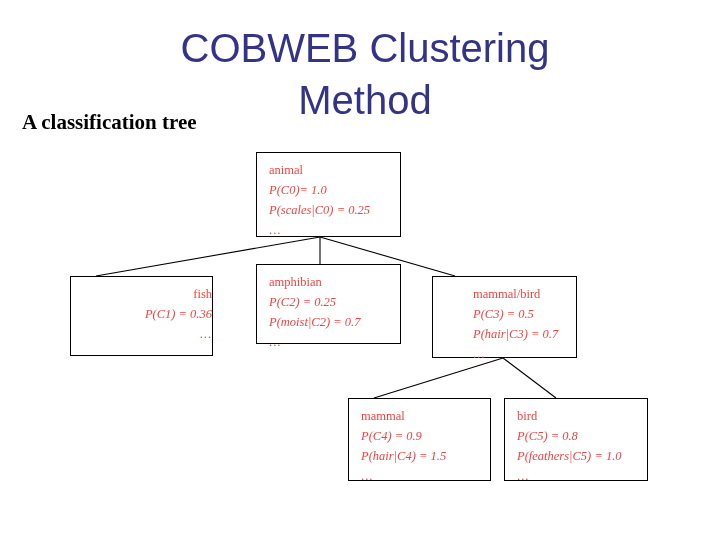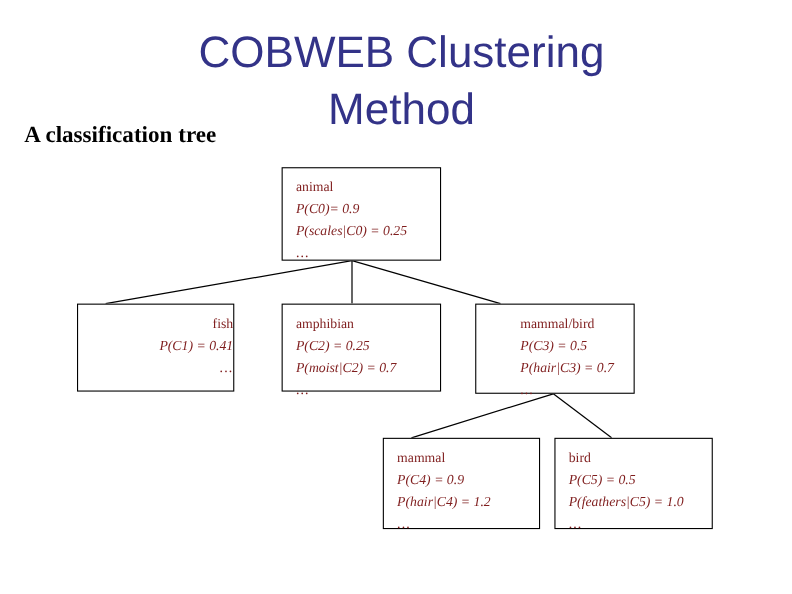--- a/index.html
+++ b/index.html
@@ -60,41 +60,41 @@
 
   .node {
     position: absolute;
     box-sizing: border-box;
     background: #ffffff;
     border: 1.5px solid #000000;
     padding: 7px 0 6px 12px;
     font-family: "Liberation Serif", serif;
     font-size: 12.5px;
     line-height: 20px;
-    color: #7f1d1d;
+    color: #ef4444;
     z-index: 2;
   }
   .node .nm {
     display: block;
     font-style: normal;
   }
   .node .pr {
     display: block;
     font-style: italic;
   }
   .node .el {
     display: block;
     font-style: normal;
     letter-spacing: 1px;
   }
 
   
   #node-animal      { left: 256px; top: 152px; width: 145px; height: 85px; }
   #node-fish        { left: 70px;  top: 276px; width: 143px; height: 80px; text-align: right; }
-  #node-amphibian   { left: 256px; top: 276px; width: 145px; height: 80px; }
+  #node-amphibian   { left: 256px; top: 264px; width: 145px; height: 80px; }
   #node-mammalbird  { left: 432px; top: 276px; width: 145px; height: 82px; padding-left: 40px; }
   #node-mammal      { left: 348px; top: 398px; width: 143px; height: 83px; }
   #node-bird        { left: 504px; top: 398px; width: 144px; height: 83px; }
 </style>
 </head>
 <body>
 
 <div id="slide">
 
   <svg id="tree-svg" viewBox="0 0 720 540" xmlns="http://www.w3.org/2000/svg">
@@ -112,52 +112,52 @@
     </g>
   </svg>
 
   <div id="title">COBWEB Clustering
 Method</div>
 
   <div id="subtitle">A classification tree</div>
 
   <div class="node" id="node-animal">
     <span class="nm">animal</span>
-    <span class="pr">P(C0)= 0.9</span>
+    <span class="pr">P(C0)= 1.0</span>
     <span class="pr">P(scales|C0) = 0.25</span>
     <span class="el">...</span>
   </div>
 
   <div class="node" id="node-fish">
     <span class="nm">fish</span>
-    <span class="pr">P(C1) = 0.41</span>
+    <span class="pr">P(C1) = 0.36</span>
     <span class="el">...</span>
   </div>
 
   <div class="node" id="node-amphibian">
     <span class="nm">amphibian</span>
     <span class="pr">P(C2) = 0.25</span>
     <span class="pr">P(moist|C2) = 0.7</span>
     <span class="el">...</span>
   </div>
 
   <div class="node" id="node-mammalbird">
     <span class="nm">mammal/bird</span>
     <span class="pr">P(C3) = 0.5</span>
     <span class="pr">P(hair|C3) = 0.7</span>
     <span class="el">...</span>
   </div>
 
   <div class="node" id="node-mammal">
     <span class="nm">mammal</span>
     <span class="pr">P(C4) = 0.9</span>
-    <span class="pr">P(hair|C4) = 1.2</span>
+    <span class="pr">P(hair|C4) = 1.5</span>
     <span class="el">...</span>
   </div>
 
   <div class="node" id="node-bird">
     <span class="nm">bird</span>
-    <span class="pr">P(C5) = 0.5</span>
+    <span class="pr">P(C5) = 0.8</span>
     <span class="pr">P(feathers|C5) = 1.0</span>
     <span class="el">...</span>
   </div>
 
 </div>
 
 </body></html>

